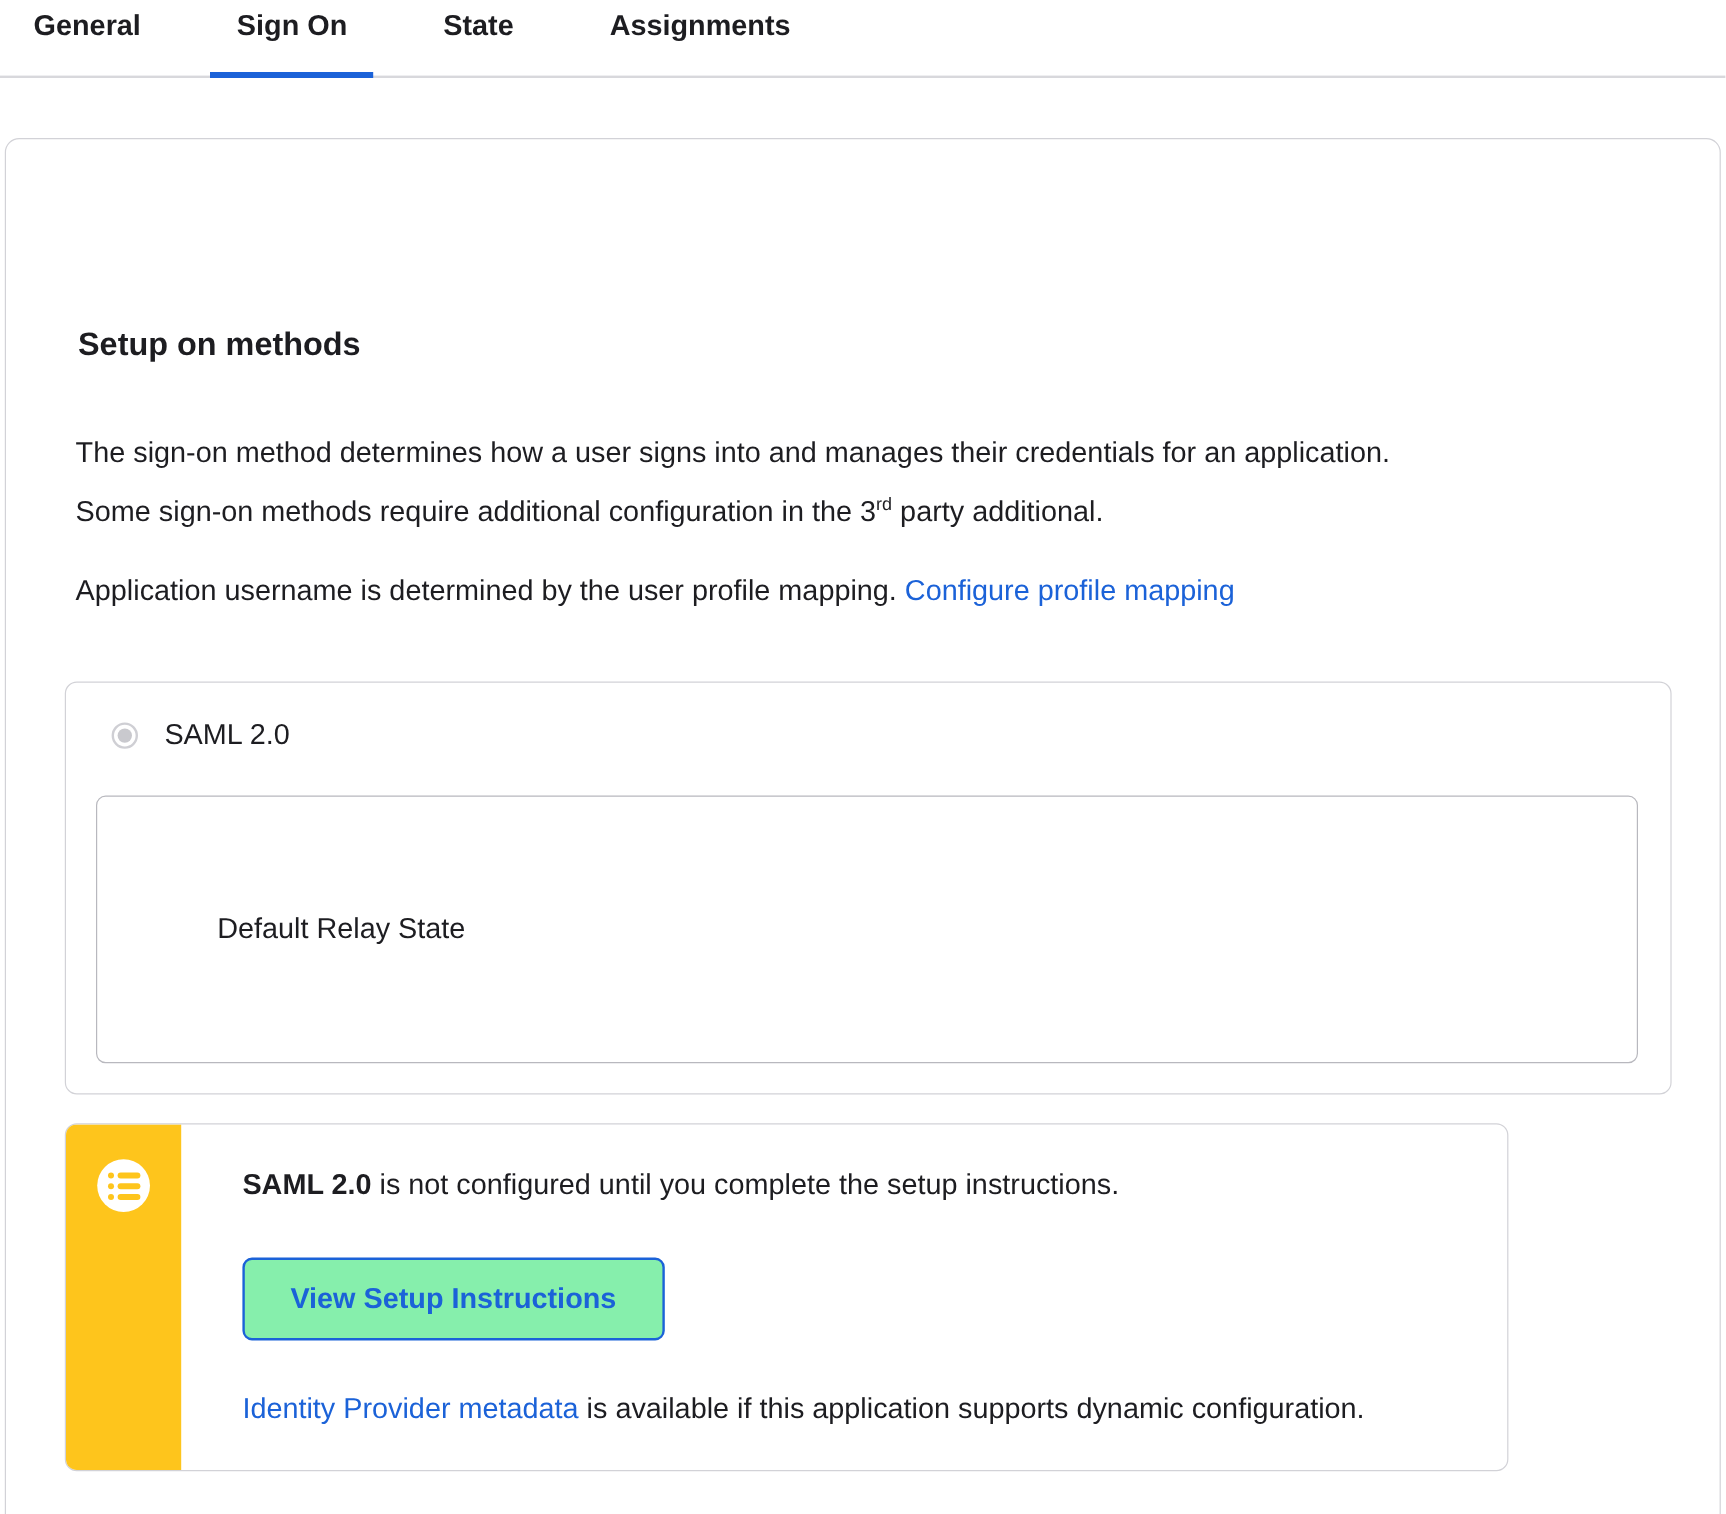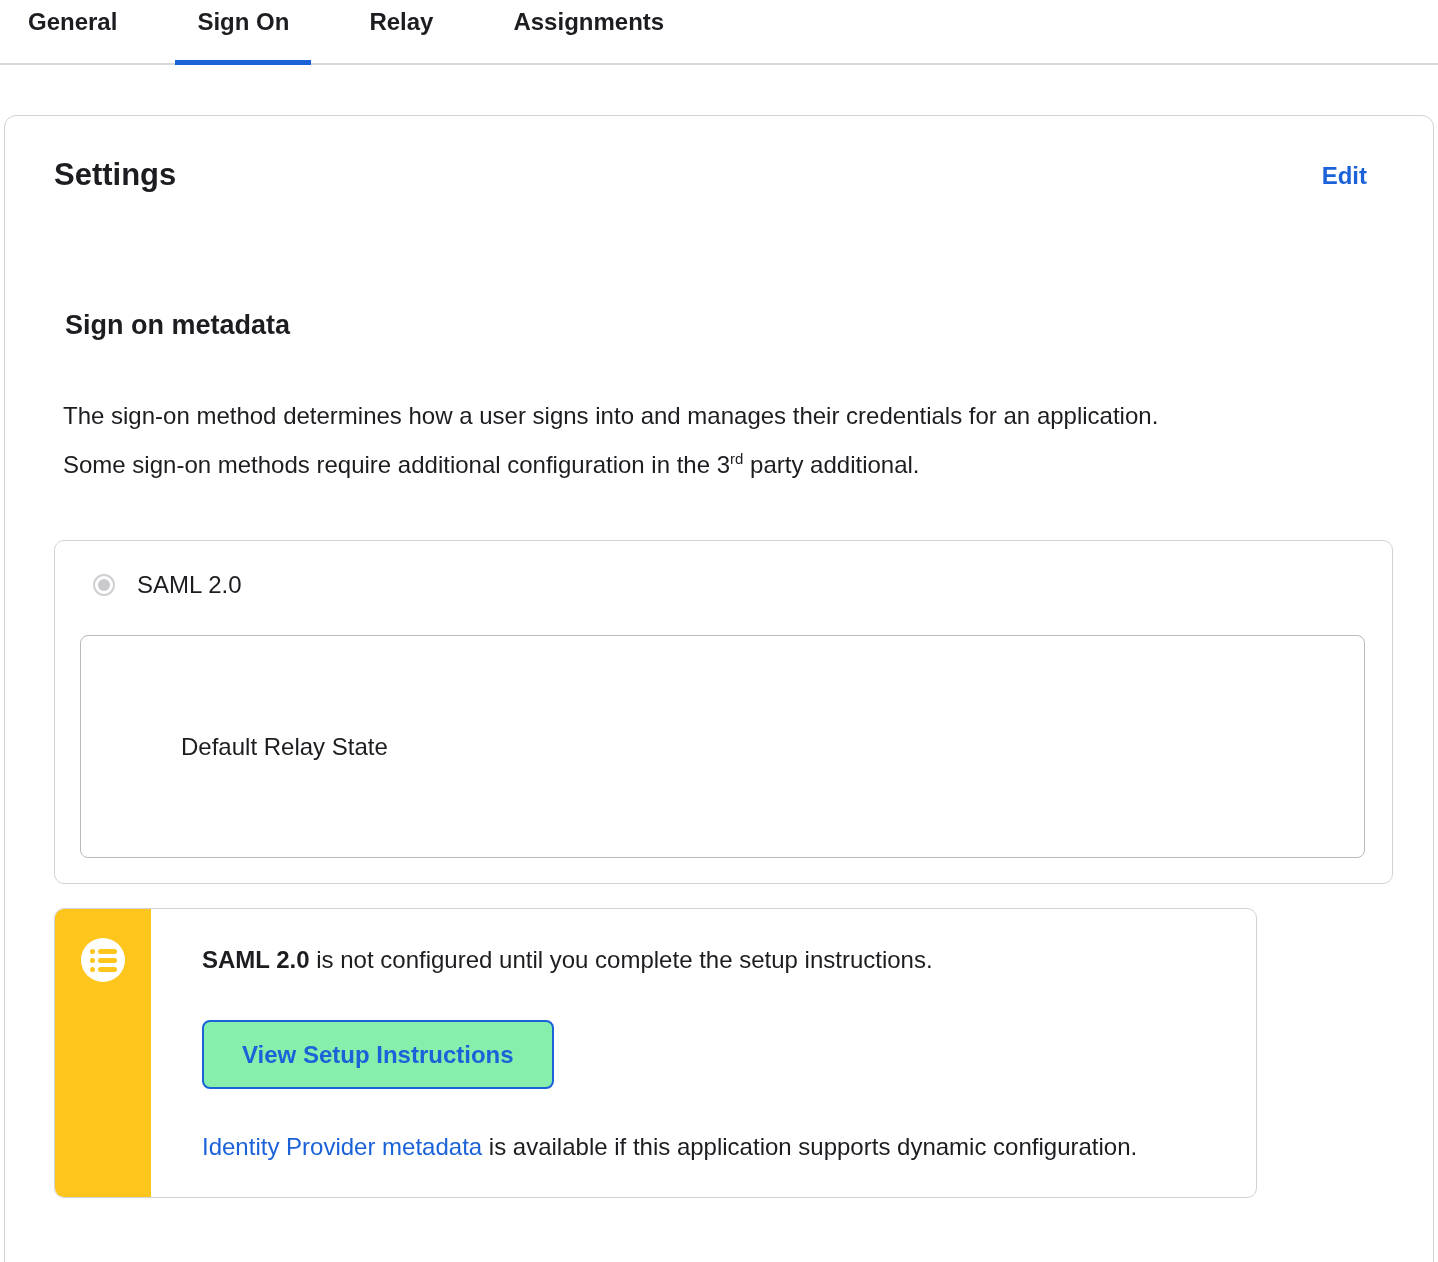--- a/index.html
+++ b/index.html
@@ -206,35 +206,32 @@
     cursor: pointer;
   }
   .metadata-note { margin-top: 43px; }
 </style>
 </head>
 <body>
 
 <nav class="tabbar">
   <div class="tab">General</div>
   <div class="tab active">Sign On</div>
-  <div class="tab">Relay</div>
+  <div class="tab">State</div>
   <div class="tab">Assignments</div>
 </nav>
 
 <main class="card">
 
-  <div class="card-header">
-    <h1 class="card-title">Settings</h1>
-    <a class="link edit-link">Edit</a>
-  </div>
-
-  <h2 class="section-heading">Sign on metadata</h2>
+
+  <h2 class="section-heading">Setup on methods</h2>
 
   <p class="para description"><span>The sign-on method determines how a user signs into and manages their credentials for an application. Some sign-on methods require additional configuration in the 3</span><sup>rd</sup><span> party additional.</span></p>
 
+  <p class="para username-note"><span>Application username is determined by the user profile mapping. </span><a class="link">Configure profile mapping</a></p>
 
   <div class="saml-box">
     <div class="radio-row">
       <span class="radio">
           <span class="radio-dot"></span>
         </span>
       <span class="radio-label">SAML 2.0</span>
     </div>
     <div class="field-box">
       <span class="field-label">Default Relay State</span>

